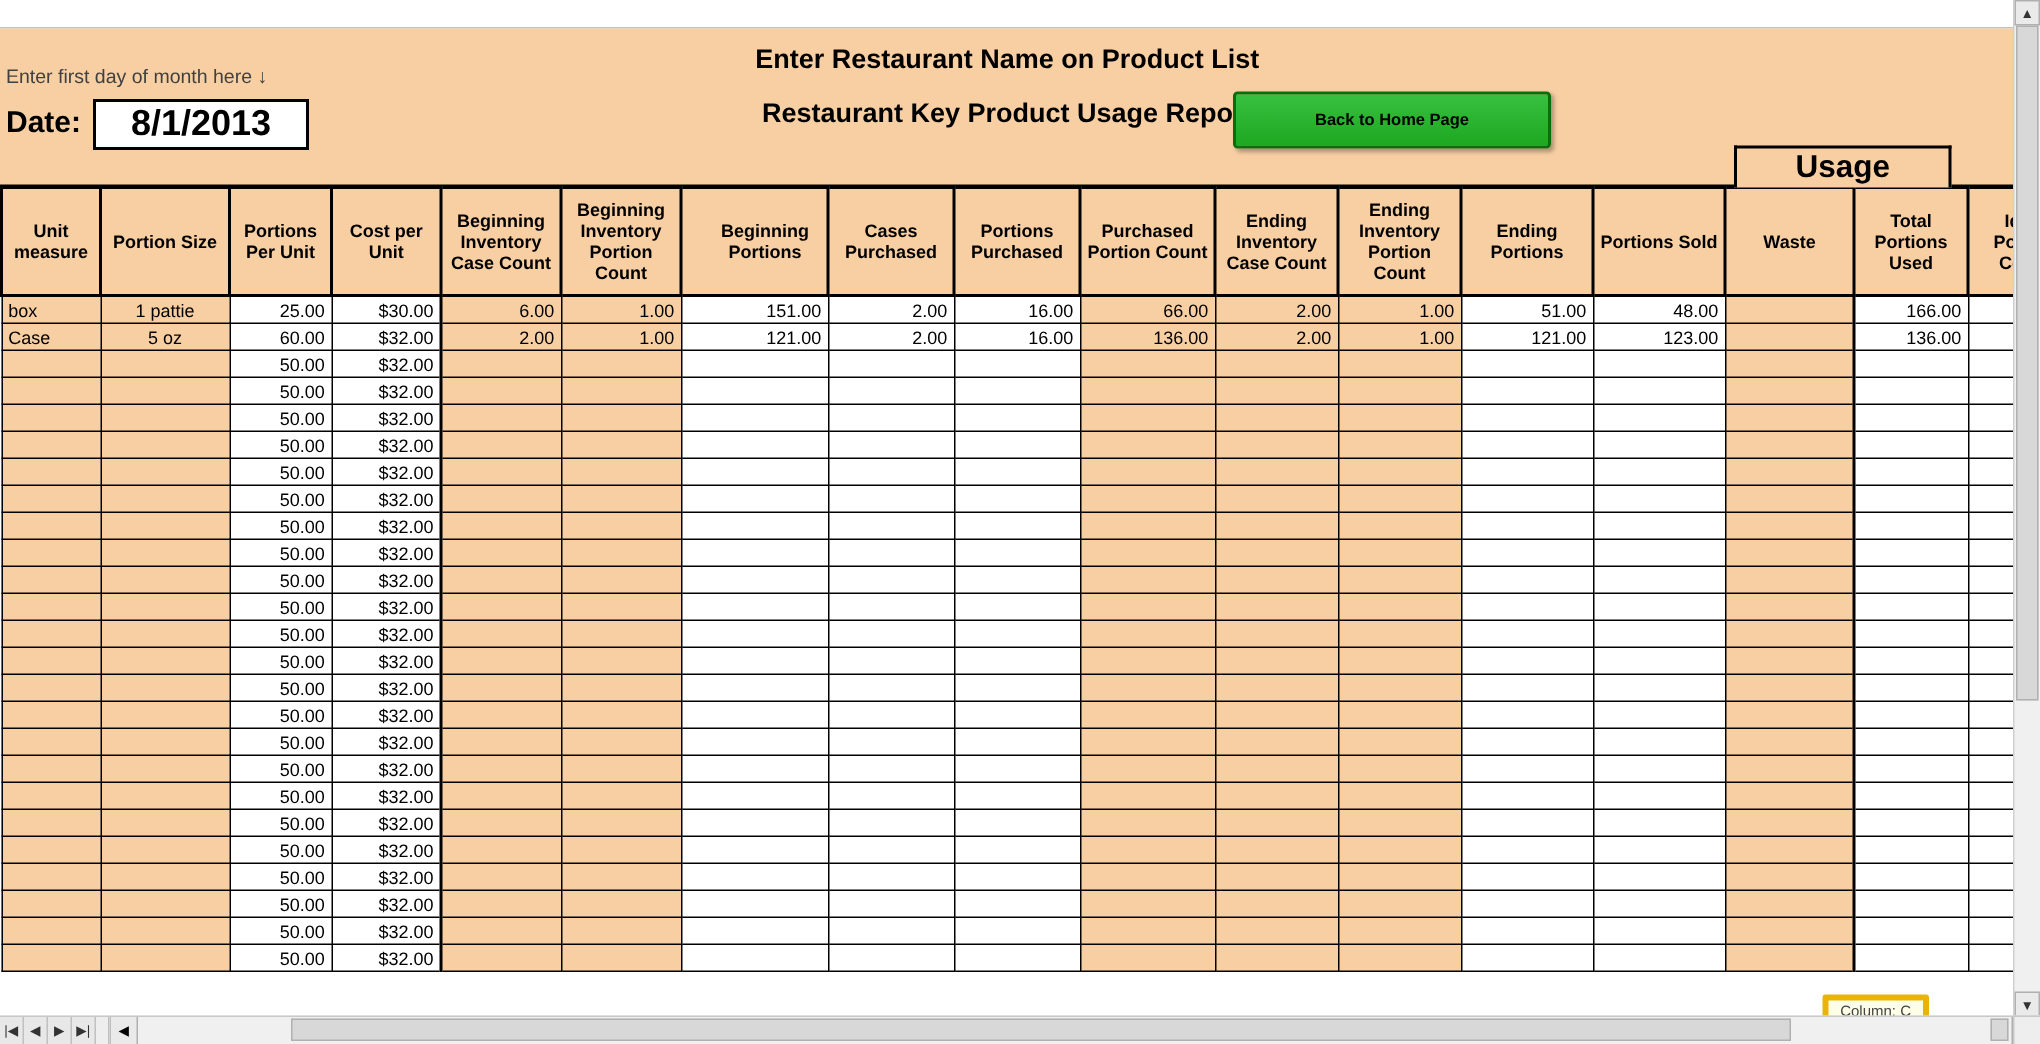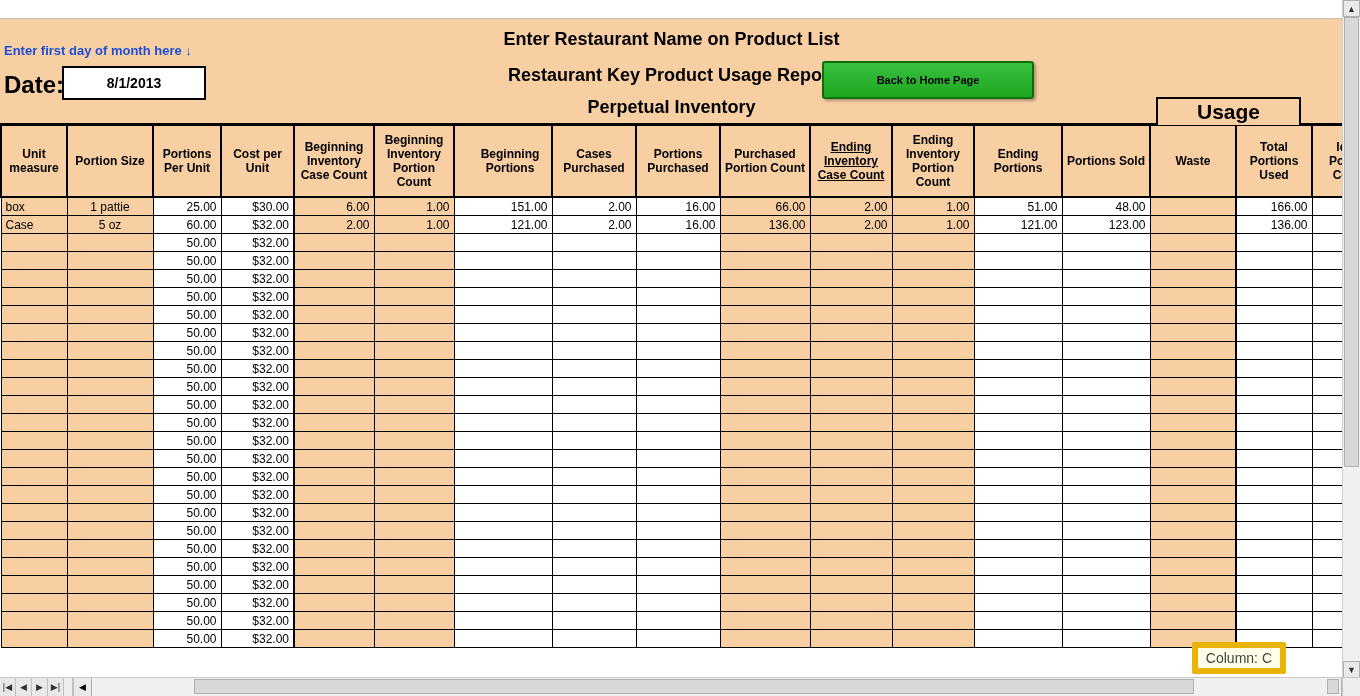--- a/index.html
+++ b/index.html
@@ -1,21 +1,21 @@
 <!DOCTYPE html>
 <html><head>
 <meta charset="utf-8">
 <style>
   html,body{margin:0;padding:0;font-family:Arial,Helvetica,sans-serif;font-size:12px;background:#fff;overflow:hidden;width:1360px;height:696px}
   .sheet-area{position:absolute;top:0;left:0;right:17px;bottom:18px;overflow:hidden;background:#fff}
   .top-bar{height:18px;border-bottom:1px solid #c0c0c0;background:#fff}
   .title-band{background:#f8cfa3;border-bottom:1px solid #000;position:relative;height:104px}
-  .enter-first{position:absolute;left:4px;top:24px;font-size:13px;font-weight:700;color:#1d4ed8}
-  .date-lbl{position:absolute;left:4px;top:52px;font-size:24px;font-weight:700}
-  .date-box{position:absolute;left:62px;top:47px;width:140px;height:30px;border:2px solid #000;background:#fff;display:flex;align-items:center;justify-content:center;font-size:14px;font-weight:700}
+  .enter-first{position:absolute;left:4px;top:24px;font-size:13px;font-weight:400;color:#404040}
+  .date-lbl{position:absolute;left:4px;top:52px;font-size:20px;font-weight:700}
+  .date-box{position:absolute;left:62px;top:47px;width:140px;height:30px;border:2px solid #000;background:#fff;display:flex;align-items:center;justify-content:center;font-size:24px;font-weight:700}
   .main-title{position:absolute;left:0;right:0;top:10px;text-align:center;font-size:18px;font-weight:700}
   .sub-title{position:absolute;left:0;right:0;top:46px;text-align:center;font-size:18px;font-weight:700}
   .back-btn{position:absolute;left:822px;top:42px;width:208px;height:34px;background:linear-gradient(#38c040,#1ea820);border:2px solid #0a6e0a;border-radius:3px;color:#000;font-weight:700;font-size:11px;display:flex;align-items:center;justify-content:center;box-shadow:2px 2px 3px rgba(0,0,0,.3);cursor:pointer}
   .perp{position:absolute;left:0;right:0;top:78px;text-align:center;font-size:18px;font-weight:700}
   .usage-hdr{position:absolute;left:1156px;top:78px;width:141px;height:26px;border:2px solid #000;border-bottom:none;background:#f8cfa3;display:flex;align-items:center;justify-content:center;font-size:21px;font-weight:700}
   table.grid{border-collapse:collapse;table-layout:fixed;width:1340px}
   table.grid th{background:#f8cfa3;border:2px solid #000;font-size:12px;font-weight:700;text-align:center;padding:2px;height:66px;vertical-align:middle}
   table.grid td{border:1px solid #000;height:17px;padding:0 4px;font-size:12px;text-align:right;vertical-align:middle}
   table.grid td.l{text-align:left}
   table.grid td.c{text-align:center}
@@ -29,54 +29,53 @@
   .vs-btn.bot{position:absolute;bottom:0}
   
   .bot-bar{position:absolute;left:0;bottom:0;right:0;height:18px;background:#eeeeee;border-top:1px solid #c8c8c8;display:flex;align-items:stretch}
   .nav-btn{width:15px;height:18px;border-right:1px solid #c0c0c0;display:flex;align-items:center;justify-content:center;font-size:9px;color:#333;cursor:pointer;background:#e8e8e8}
   .nav-sep{width:8px;border-right:1px solid #c0c0c0}
   .h-track{flex:1;position:relative;background:#f0f0f0;border-left:1px solid #c0c0c0;border-right:1px solid #c0c0c0}
   .h-left{width:17px;height:18px;position:absolute;left:0;top:0;border-right:1px solid #b0b0b0;display:flex;align-items:center;justify-content:center;font-size:9px;background:#eaeaea}
   .h-right{width:17px;height:18px;position:absolute;right:0;top:0;border-left:1px solid #b0b0b0;display:flex;align-items:center;justify-content:center;font-size:9px;background:#eaeaea}
   .h-thumb{position:absolute;top:1px;height:15px;left:120px;width:1000px;background:#d8d8d8;border:1px solid #b0b0b0;box-sizing:border-box}
   .h-thumb-after{position:absolute;top:1px;height:15px;right:20px;width:12px;background:#d8d8d8;border:1px solid #b0b0b0;box-sizing:border-box}
-  .col-tip{position:absolute;right:74px;bottom:22px;background:#ffffe8;border:6px solid #eab308;padding:2px 8px;font-size:14px;color:#444;border-radius:2px}
+  .col-tip{position:absolute;right:74px;bottom:10px;background:#ffffe8;border:4px solid #eab308;padding:2px 8px;font-size:10px;color:#444;border-radius:2px}
   .corner{position:absolute;right:0;bottom:0;width:17px;height:18px;background:#eee;border-left:1px solid #c8c8c8;border-top:1px solid #c8c8c8}
 </style>
 </head>
 <body>
 
 <div class="sheet-area">
   <div class="top-bar"></div>
 
   <div class="title-band">
     <div class="enter-first">Enter first day of month here ↓</div>
     <div class="date-lbl">Date:</div>
     <div class="date-box">8/1/2013</div>
     <div class="main-title">Enter Restaurant Name on Product List</div>
     <div class="sub-title">Restaurant Key Product Usage Report</div>
     <div class="back-btn">Back to Home Page</div>
-    <div class="perp">Perpetual Inventory</div>
     <div class="usage-hdr">Usage</div>
   </div>
 
   <table class="grid" id="grid">
     <thead>
         <tr id="hdr-row">
           <th style="width: 60px;">Unit measure</th>
           <th style="width: 80px;">Portion Size</th>
           <th style="width: 62px;">Portions Per Unit</th>
           <th class="col-gap-r" style="width: 67px;">Cost per Unit</th>
           <th class="col-gap-l" style="width: 74px;">Beginning Inventory Case Count</th>
           <th style="width: 74px; margin-top: 32px;">Beginning Inventory Portion Count</th>
           <th style="width: 78px; padding-left: 16px;">Beginning Portions</th>
           <th style="width: 78px;">Cases Purchased</th>
           <th style="width: 78px;">Portions Purchased</th>
           <th style="width: 84px; margin-left: 12px;">Purchased Portion Count</th>
-          <th style="width: 76px; text-decoration: underline;">Ending Inventory Case Count</th>
+          <th style="width: 76px;">Ending Inventory Case Count</th>
           <th style="width: 76px;">Ending Inventory Portion Count</th>
           <th style="width: 82px; margin-left: 48px;">Ending Portions</th>
           <th style="width: 82px;">Portions Sold</th>
           <th class="col-gap-r" style="width: 80px;">Waste</th>
           <th class="col-gap-l" style="width: 70px;">Total Portions Used</th>
           <th style="width: 70px;">Ideal Portion Count</th>
         </tr>
       </thead>
     <tbody id="body">
         <tr>

